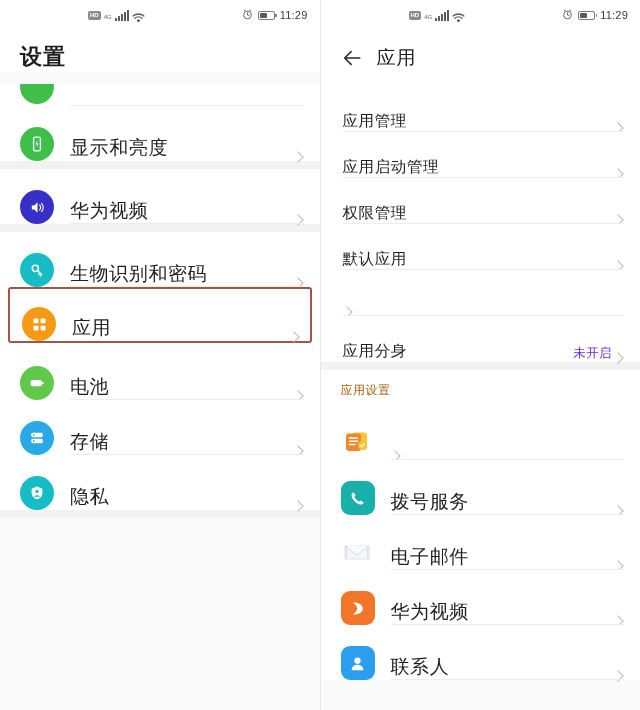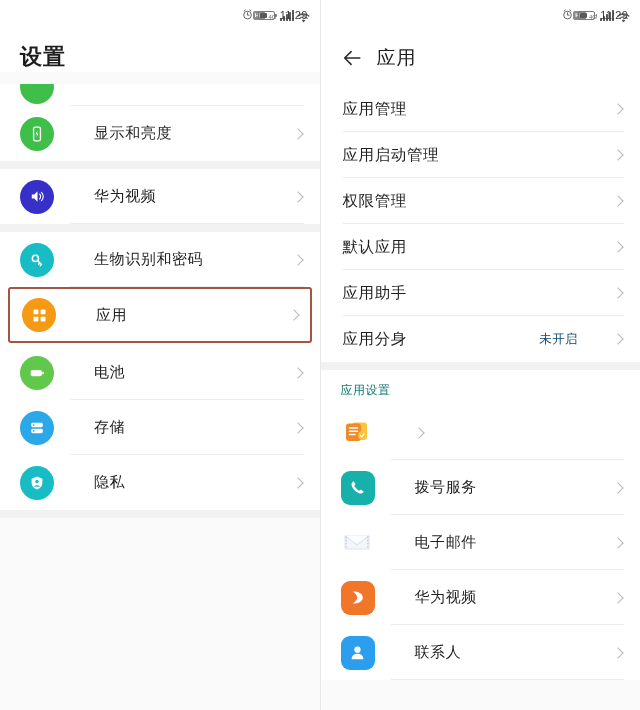--- a/index.html
+++ b/index.html
@@ -9,21 +9,21 @@
     font-family:"Liberation Sans","DejaVu Sans",sans-serif;
     overflow:hidden;
   }
   .screens{display:flex;width:640px;height:710px;}
   .panel{width:320px;height:710px;position:relative;background:#fafafa;overflow:hidden;}
   .panel.left{border-right:1px solid #e8e8e8;}
 
   
   .statusbar{
     height:30px;display:flex;align-items:center;
-    background:#ffffff;padding:0 10px;position:relative;justify-content:flex-end;
+    background:#ffffff;padding:0 10px;position:relative;
   }
   .sb-left{display:flex;align-items:center;gap:3px;margin-left:78px;}
   .sb-right{display:flex;align-items:center;gap:5px;position:absolute;right:12px;top:0;height:30px;}
   .hd-badge{
     font-size:6px;font-weight:bold;color:#ffffff;background:#8a8a8a;
     border-radius:2px;padding:1px 2px;line-height:7px;letter-spacing:0;
   }
   .net-label{font-size:6px;color:#6a6a6a;line-height:7px;align-self:flex-start;margin-top:5px;}
   .bars{display:flex;align-items:flex-end;gap:1px;height:11px;}
   .bars i{display:block;width:2px;background:#5a5a5a;border-radius:.5px;}
@@ -53,33 +53,33 @@
     display:flex;align-items:center;gap:14px;height:56px;
     background:#ffffff;padding-left:20px;
   }
   .back-arrow{width:22px;height:22px;display:block;}
   .nav-title{font-size:19px;color:#1d1d1d;font-weight:500;letter-spacing:1px;}
 
   
   .group{background:#ffffff;}
   .gap{height:8px;background:#f2f2f2;}
   .section-label{
-    background:#ffffff;font-size:12px;color:#0f766e;
+    background:#ffffff;font-size:12px;color:#a16207;
     padding:12px 0 6px 20px;letter-spacing:.5px;
   }
 
   .row{
-    display:flex;align-items:center;height:55px;
-    background:#ffffff;position:relative;padding-left:20px;box-sizing:border-box;gap:24px;
+    display:flex;align-items:flex-end;height:55px;
+    background:#ffffff;position:relative;padding-left:20px;box-sizing:border-box;
   }
   .row.plain{height:46px;padding-left:22px;}
   .row .ic{width:34px;height:34px;flex:0 0 34px;margin-right:16px;position:relative;}
-  .row .label{font-size:15px;color:#1f1f1f;letter-spacing:.6px;flex:1;}
+  .row .label{font-size:19px;color:#1f1f1f;letter-spacing:.6px;flex:1;}
   .row.plain .label{font-size:15.5px;}
-  .row .value{font-size:12.5px;color:#0c4a6e;margin-right:12px;letter-spacing:.4px;}
+  .row .value{font-size:12.5px;color:#6d28d9;margin-right:2px;letter-spacing:.4px;}
   .chev{
     width:7px;height:7px;border-right:1.4px solid #b9b9b9;border-top:1.4px solid #b9b9b9;
     transform:rotate(45deg);margin-right:18px;flex:0 0 auto;
   }
   .divider{
     position:absolute;left:70px;right:16px;bottom:0;height:1px;background:#ededed;
   }
   .row.plain .divider{left:22px;right:16px;}
 
   
@@ -326,21 +326,20 @@
         <span class="label">权限管理</span>
         <span class="chev"></span>
         <span class="divider"></span>
       </div>
       <div class="row plain">
         <span class="label">默认应用</span>
         <span class="chev"></span>
         <span class="divider"></span>
       </div>
       <div class="row plain">
-        <span class="label">应用助手</span>
         <span class="chev"></span>
         <span class="divider"></span>
       </div>
       <div class="row plain nodiv">
         <span class="label">应用分身</span>
         <span class="value">未开启</span>
         <span class="chev"></span>
       </div>
     </div>
 

